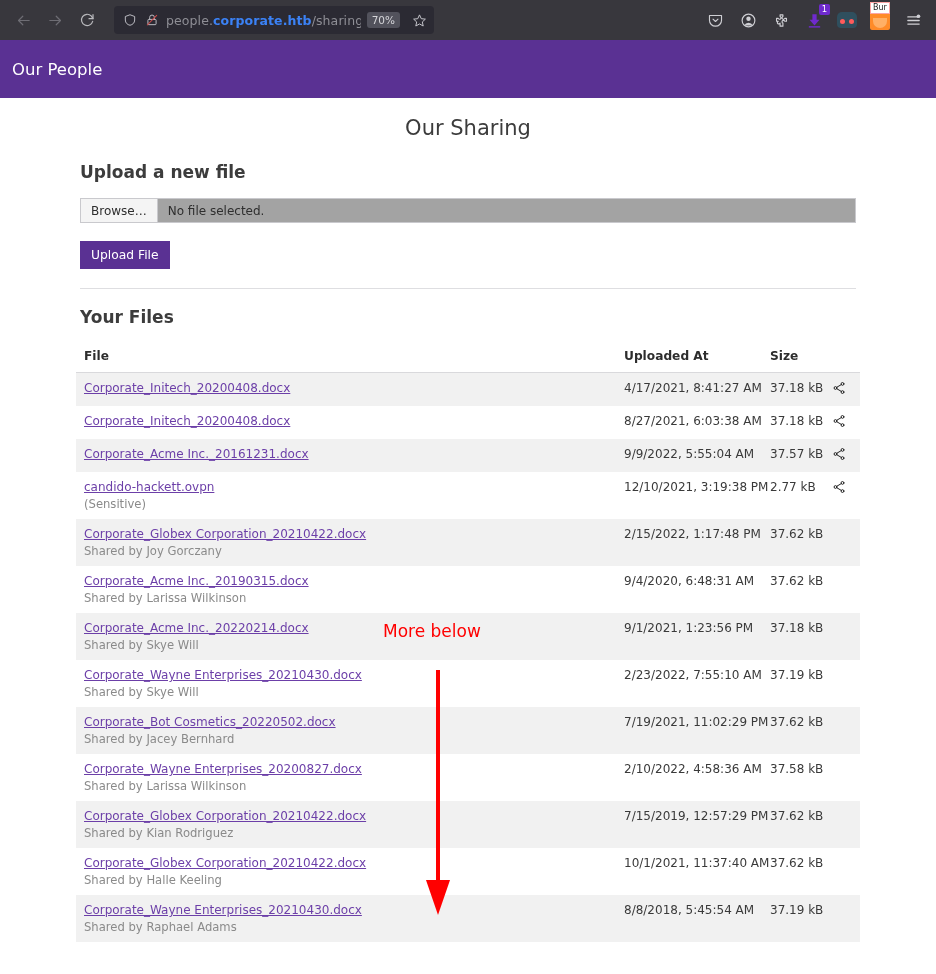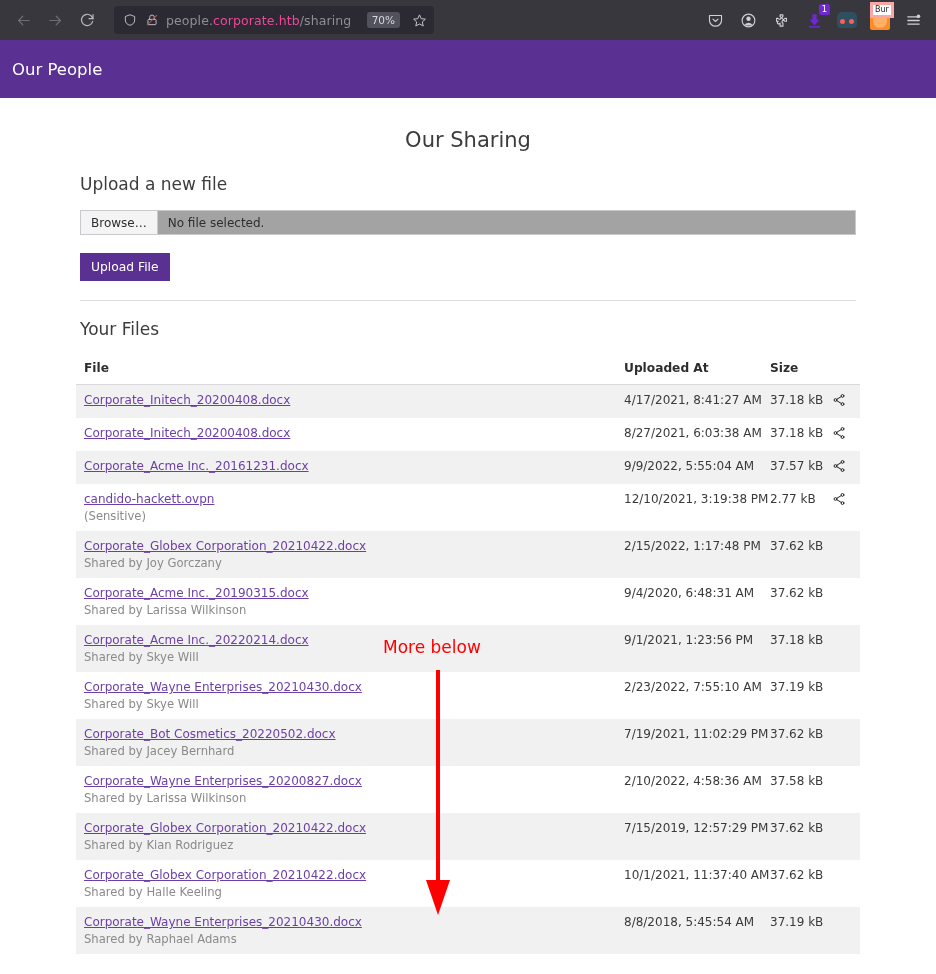--- a/index.html
+++ b/index.html
@@ -42,21 +42,21 @@
   }
   #urlbar .u-icon { width: 16px; height: 16px; display:flex; align-items:center; justify-content:center; color:#c5c5cb; flex:0 0 auto;}
   #url-text {
     flex: 1 1 auto;
     font-size: 12.5px;
     color: #8e8e95;
     white-space: nowrap;
     overflow: hidden;
     letter-spacing: .1px;
   }
-  #url-text .host-strong { color: #ec4899; font-weight: 400; }
+  #url-text .host-strong { color: #3b82f6; font-weight: 700; }
   #zoom-badge {
     font-size: 10.5px;
     color: #d6d6da;
     background: #52525c;
     border-radius: 3px;
     padding: 2px 5px;
     flex: 0 0 auto;
     margin-right: 2px;
   }
   #star-btn { width: 22px; height:22px; display:flex;align-items:center;justify-content:center;color:#c5c5cb;flex:0 0 auto;}
@@ -100,21 +100,21 @@
     border-radius: 0 0 7px 7px;
   }
   .burp-label {
     position: absolute;
     top: -7px; left: 1px;
     background: #ffffff;
     color: #1d1d1d;
     font-size: 8px;
     line-height: 10px;
     padding: 0 2px;
-    border: 3px solid #fca5a5;
+    border: 1px solid #fca5a5;
     font-family: "DejaVu Sans", sans-serif;
   }
   .robot-glyph {
     width: 20px; height: 16px;
     background: #2f4f5e;
     border-radius: 5px 5px 4px 4px;
     position: relative;
   }
   .robot-glyph::before, .robot-glyph::after {
     content: "";
@@ -189,21 +189,21 @@
     position: absolute; left: 7px; right: 7px; bottom: 0; height: 12px;
     background: #2f6f96;
     border-radius: 6px 6px 0 0;
   }
 
   
   #page {
     height: 876px;
     overflow: hidden;
     background: #ffffff;
-    padding: 16px;
+    padding: 4px;
   }
   #page-inner {
     width: 784px;
     margin: 0 auto;
     padding-top: 14px;
   }
   #page-title {
     text-align: center;
     font-size: 21px;
     font-weight: 400;
@@ -211,21 +211,21 @@
     margin: 0 0 22px 0;
   }
   #intro {
     font-size: 12.3px;
     color: #3d3d3d;
     text-align: center;
     margin: 0 0 24px 0;
   }
   h2.section {
     font-size: 17px;
-    font-weight: 400;
+    font-weight: 700;
     color: #3c3c3c;
     margin: 0 0 16px 0;
     padding: 0 4px;
   }
 
   
   #file-input-row {
     display: flex;
     border: 1px solid #c9c9cd;
     height: 25px;
@@ -312,21 +312,20 @@
     left: 0; top: 0;
     width: 936px; height: 974px;
     pointer-events: none;
   }
   #more-below-label {
     position: absolute;
     left: 383px; top: 621px;
     color: #ff0000;
     font-size: 17px;
     white-space: nowrap;
-    margin-top: 16px;
   }
   #down-arrow {
     position: absolute;
     left: 424px; top: 670px;
   }
   body { position: relative; }
 </style>
 </head>
 <body>
 

